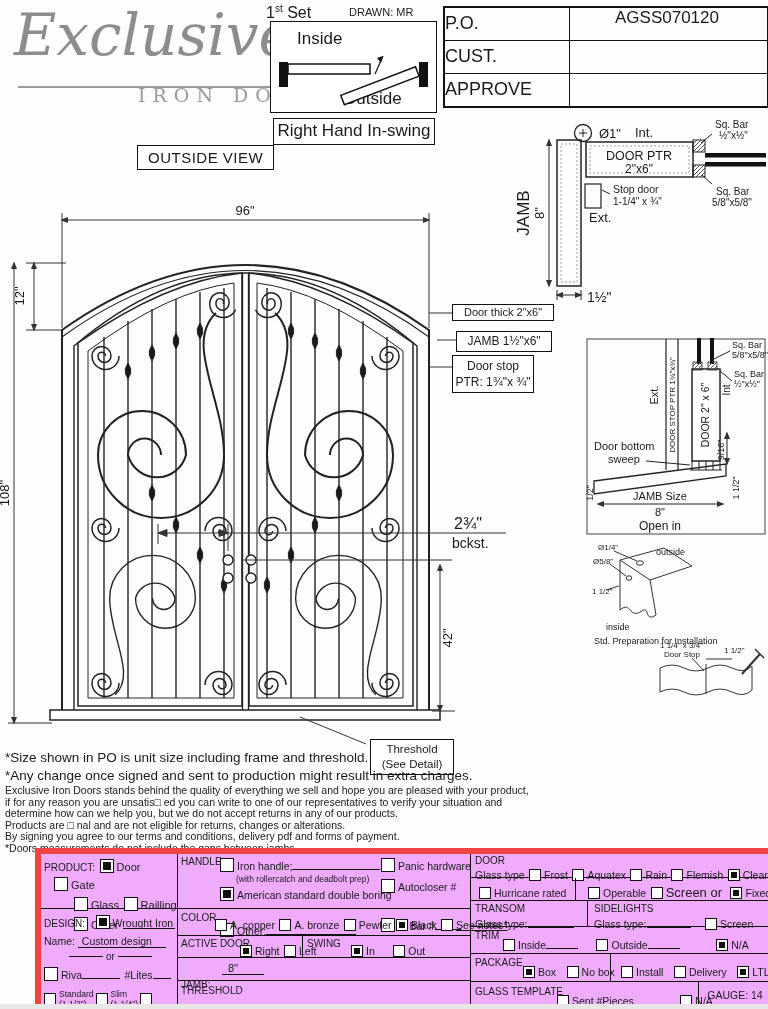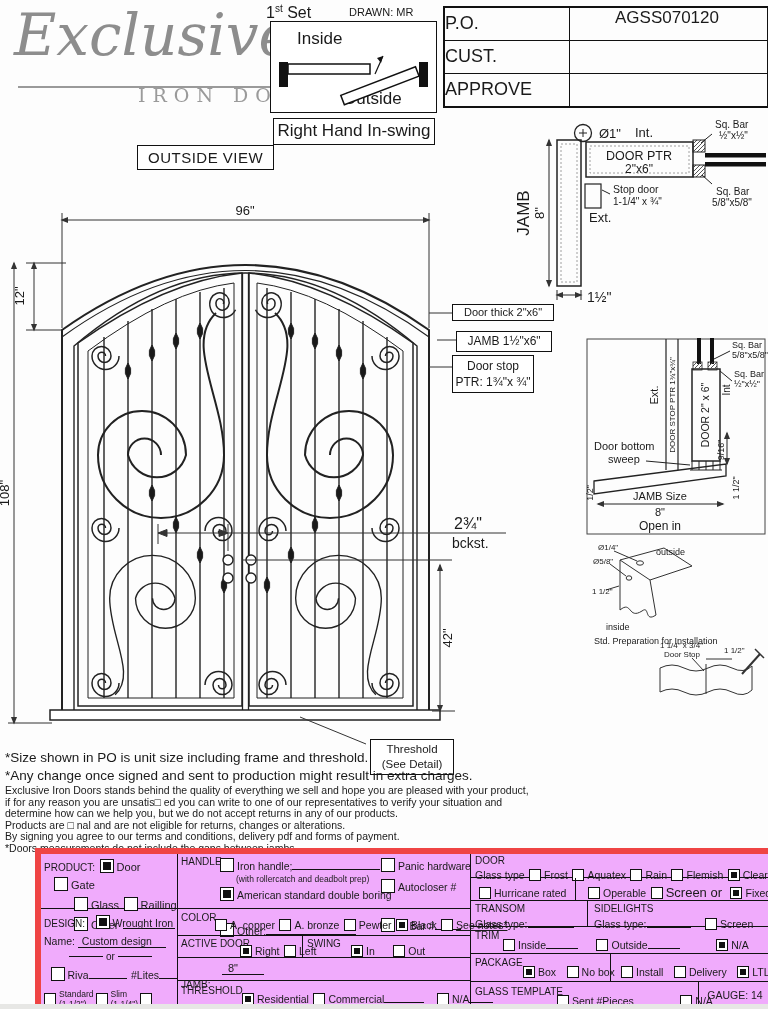--- a/index.html
+++ b/index.html
@@ -344,21 +344,21 @@
   <div class="cell br" style="left:0;top:55px;width:137px;height:100px;padding:4px 0 0 3px;">
     <span class="seclbl">DESIGN:</span>
     <span class="opt" style="margin-left:6px;"><span class="cb checked"></span><span class="ol">Wrought Iron</span></span>
     <div style="margin-top:4px;font-size:10.5px;">
       <span>Name:</span>
       <span style="border-bottom:1.2px solid #111;padding:0 14px 0 4px;">Custom design</span>
     </div>
     <div style="margin-top:3px;text-align:center;font-size:10px;">
       <span class="orline"></span> <span>or</span> <span class="orline"></span>
     </div>
-    <div style="margin-top:3px;text-align:right;">
+    <div style="margin-top:3px;">
       <span class="opt"><span class="cb"></span><span class="ol">Riva</span></span><span class="bl" style="width:38px;"></span>
       <span class="ol">#Lites</span><span class="bl" style="width:18px;"></span>
     </div>
     <div style="margin-top:6px;display:flex;gap:2px;">
       <span class="opt"><span class="cb s"></span><span class="tiny" style="display:inline-block;vertical-align:top;"><span>Standard</span><br><span>(1 1/2")</span></span></span>
       <span class="opt"><span class="cb s"></span><span class="tiny" style="display:inline-block;vertical-align:top;"><span>Slim</span><br><span>(1 1/4")</span></span></span>
       <span class="opt"><span class="cb s"></span><span class="tiny" style="display:inline-block;vertical-align:top;margin-top:24px;"><span>Super Slim</span><br><span>(1/2") SDL</span></span></span>
     </div>
   </div>
 
@@ -403,25 +403,20 @@
     </div>
   </div>
 
   <div class="cell br bb" style="left:137px;top:104px;width:293px;height:23px;">
     <span class="seclbl abs" style="left:3px;top:21px;">JAMB:</span>
     <span class="abs" style="left:44px;top:4px;font-size:11px;border-bottom:1.2px solid #111;padding:0 26px 0 6px;">8"</span>
   </div>
 
   <div class="cell br" style="left:137px;top:127px;width:293px;height:28px;">
     <span class="seclbl abs" style="left:3px;top:4px;">THRESHOLD</span>
-    <div class="abs" style="left:64px;top:8px;white-space:nowrap;">
-      <span class="opt"><span class="cb s checked"></span><span class="ol">Residential</span></span>
-      <span class="opt"><span class="cb s"></span><span class="ol">Commercial</span></span><span class="bl" style="width:40px;"></span>
-      <span class="opt" style="margin-left:8px;"><span class="cb s"></span><span class="ol">N/A</span></span><span class="bl" style="width:24px;"></span>
-    </div>
   </div>
 
   <div class="cell bb" style="left:430px;top:0;width:300px;height:24px;padding:1px 0 0 4px;">
     <div class="seclbl">DOOR</div>
     <div style="white-space:nowrap;margin-top:-1px;">
       <span class="ol">Glass type</span>
       <span class="opt"><span class="cb s"></span><span class="ol">Frost</span></span>
       <span class="opt"><span class="cb s"></span><span class="ol">Aquatex</span></span>
       <span class="opt"><span class="cb s"></span><span class="ol">Rain</span></span>
       <span class="opt"><span class="cb s"></span><span class="ol">Flemish</span></span>

